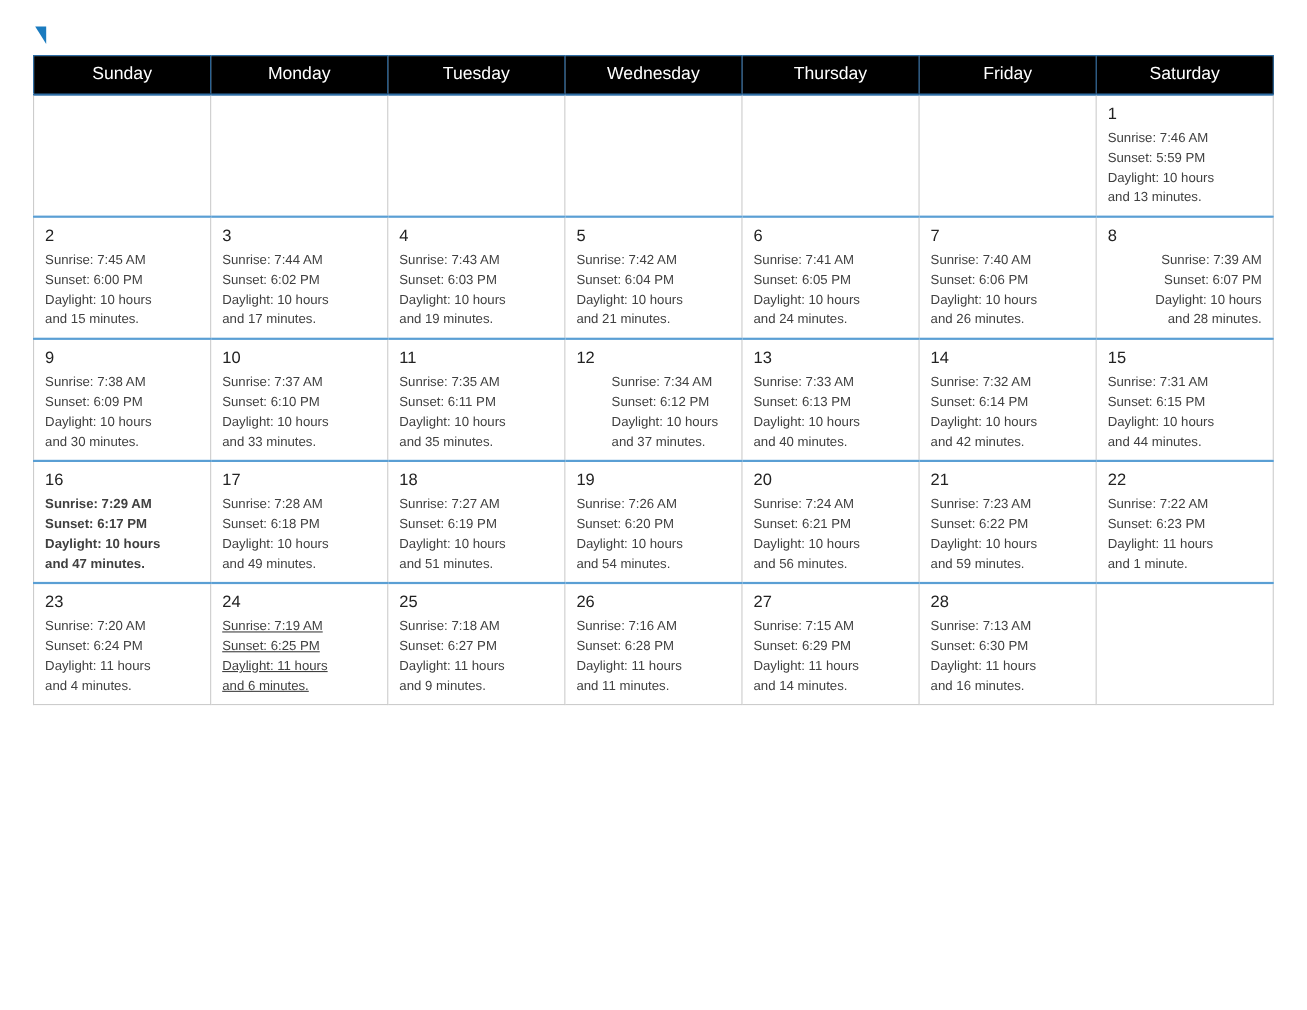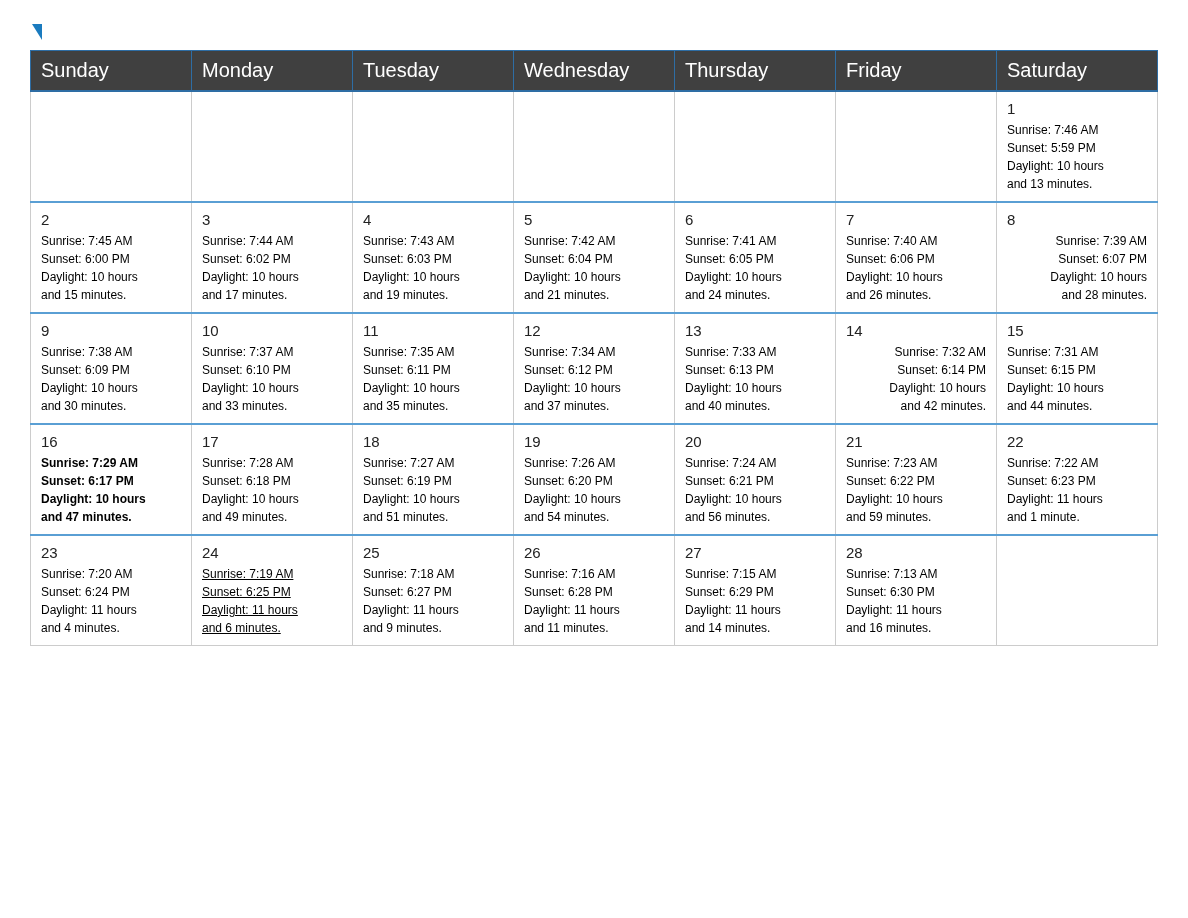--- a/index.html
+++ b/index.html
@@ -59,26 +59,26 @@
       font-size: 20px;
       color: #444;
       margin-top: 4px;
     }
     .calendar {
       width: 100%;
       border-collapse: collapse;
       margin-top: 10px;
     }
     .calendar th {
-      background-color: #404040;
+      background-color: #000000;
       color: #fff;
-      font-size: 20px;
+      font-size: 16px;
       font-weight: normal;
       padding: 8px 10px;
-      text-align: left;
+      text-align: center;
       border: 1px solid #2e6da4;
     }
     .calendar td {
       vertical-align: top;
       padding: 8px 10px;
       border: 1px solid #ccc;
       width: calc(100% / 7);
       min-height: 110px;
       height: 110px;
       font-size: 12.5px;
@@ -93,21 +93,21 @@
     }
     .day-number {
       font-size: 15px;
       font-weight: normal;
       color: #222;
       display: block;
       margin-bottom: 4px;
     }
     .day-info {
       font-size: 12px;
-      color: #000000;
+      color: #404040;
       line-height: 1.5;
     }
     .empty-cell {
       background: #f9f9f9;
     }
   </style>
 </head>
 <body>
 
 <div class="header">
@@ -220,35 +220,35 @@
         </td>
         <td>
           <span class="day-number">11</span>
           <div class="day-info" style="white-space: pre-line;">Sunrise: 7:35 AM
 Sunset: 6:11 PM
 Daylight: 10 hours
 and 35 minutes.</div>
         </td>
         <td>
           <span class="day-number">12</span>
-          <div class="day-info" style="white-space: pre-line;">Sunrise: 7:34 AM
+          <div class="day-info" style="white-space: pre-line; margin-left: 32px;">Sunrise: 7:34 AM
 Sunset: 6:12 PM
 Daylight: 10 hours
 and 37 minutes.</div>
         </td>
         <td>
           <span class="day-number">13</span>
           <div class="day-info" style="white-space: pre-line;">Sunrise: 7:33 AM
 Sunset: 6:13 PM
 Daylight: 10 hours
 and 40 minutes.</div>
         </td>
         <td>
           <span class="day-number">14</span>
-          <div class="day-info" style="white-space: pre-line; text-align: right;">Sunrise: 7:32 AM
+          <div class="day-info" style="white-space: pre-line;">Sunrise: 7:32 AM
 Sunset: 6:14 PM
 Daylight: 10 hours
 and 42 minutes.</div>
         </td>
         <td>
           <span class="day-number">15</span>
           <div class="day-info" style="white-space: pre-line;">Sunrise: 7:31 AM
 Sunset: 6:15 PM
 Daylight: 10 hours
 and 44 minutes.</div>

